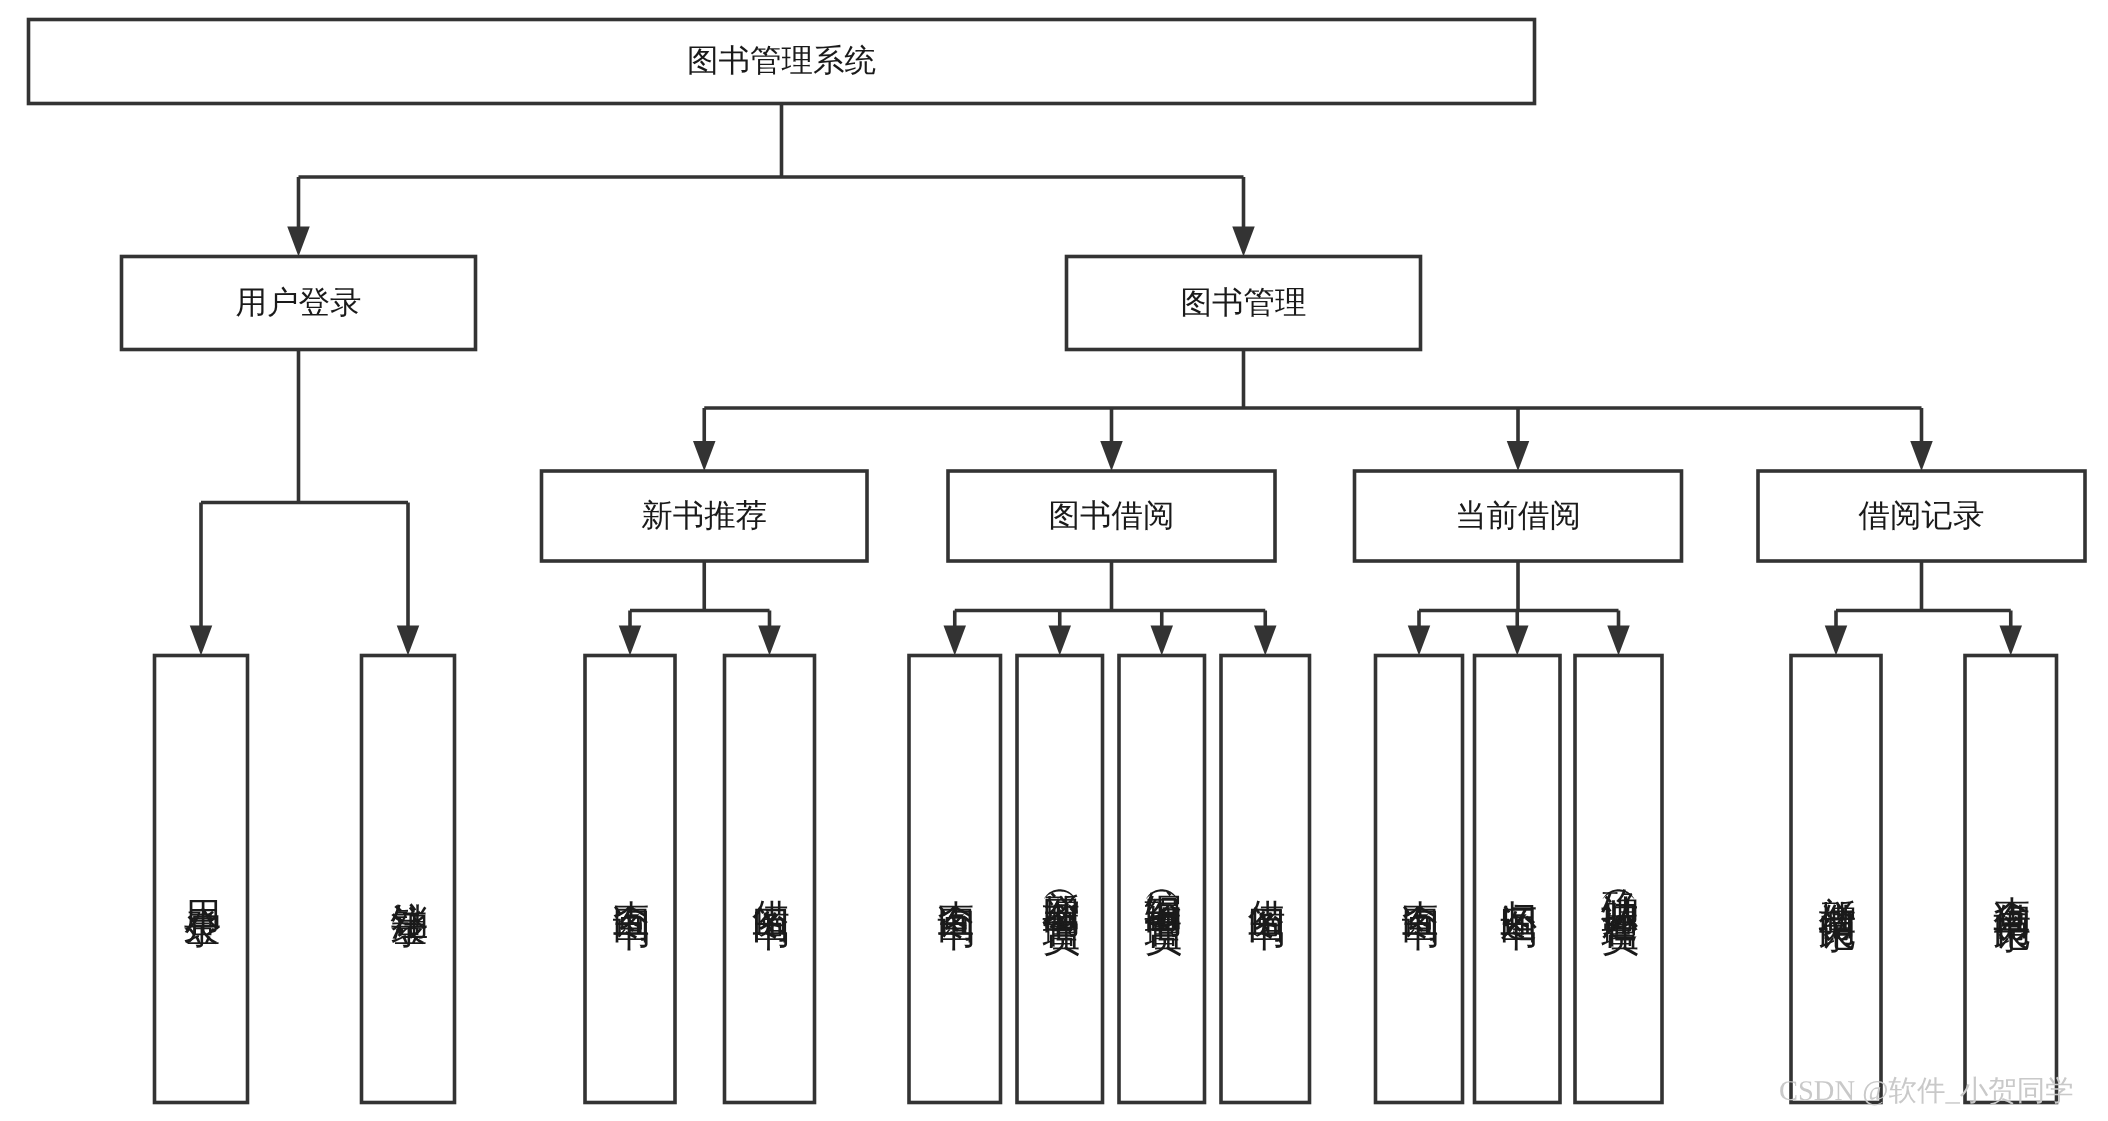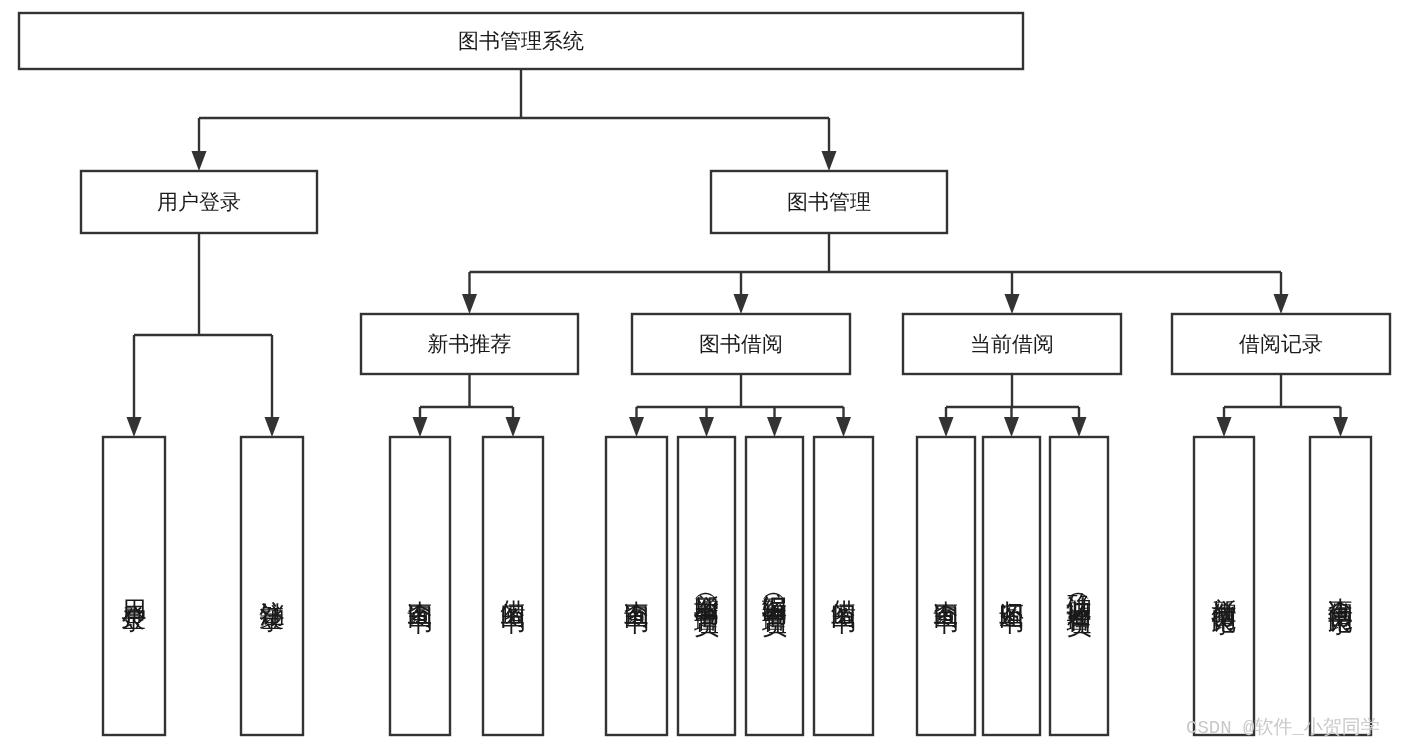--- a/index.html
+++ b/index.html
@@ -58,21 +58,21 @@
     letter-spacing: 3px;
     display: flex;
     align-items: center;
     justify-content: center;
     text-align: center;
     white-space: nowrap;
     pointer-events: none;
   }
   .watermark {
     position: absolute;
-    font-family: Liberation Mono, monospace;
+    font-family: Liberation Serif, serif;
     font-size: 19px;
     color: #c9c9c9;
     white-space: nowrap;
   }
 </style>
 </head>
 <body>
 
 <div id="diagram-root">
 

